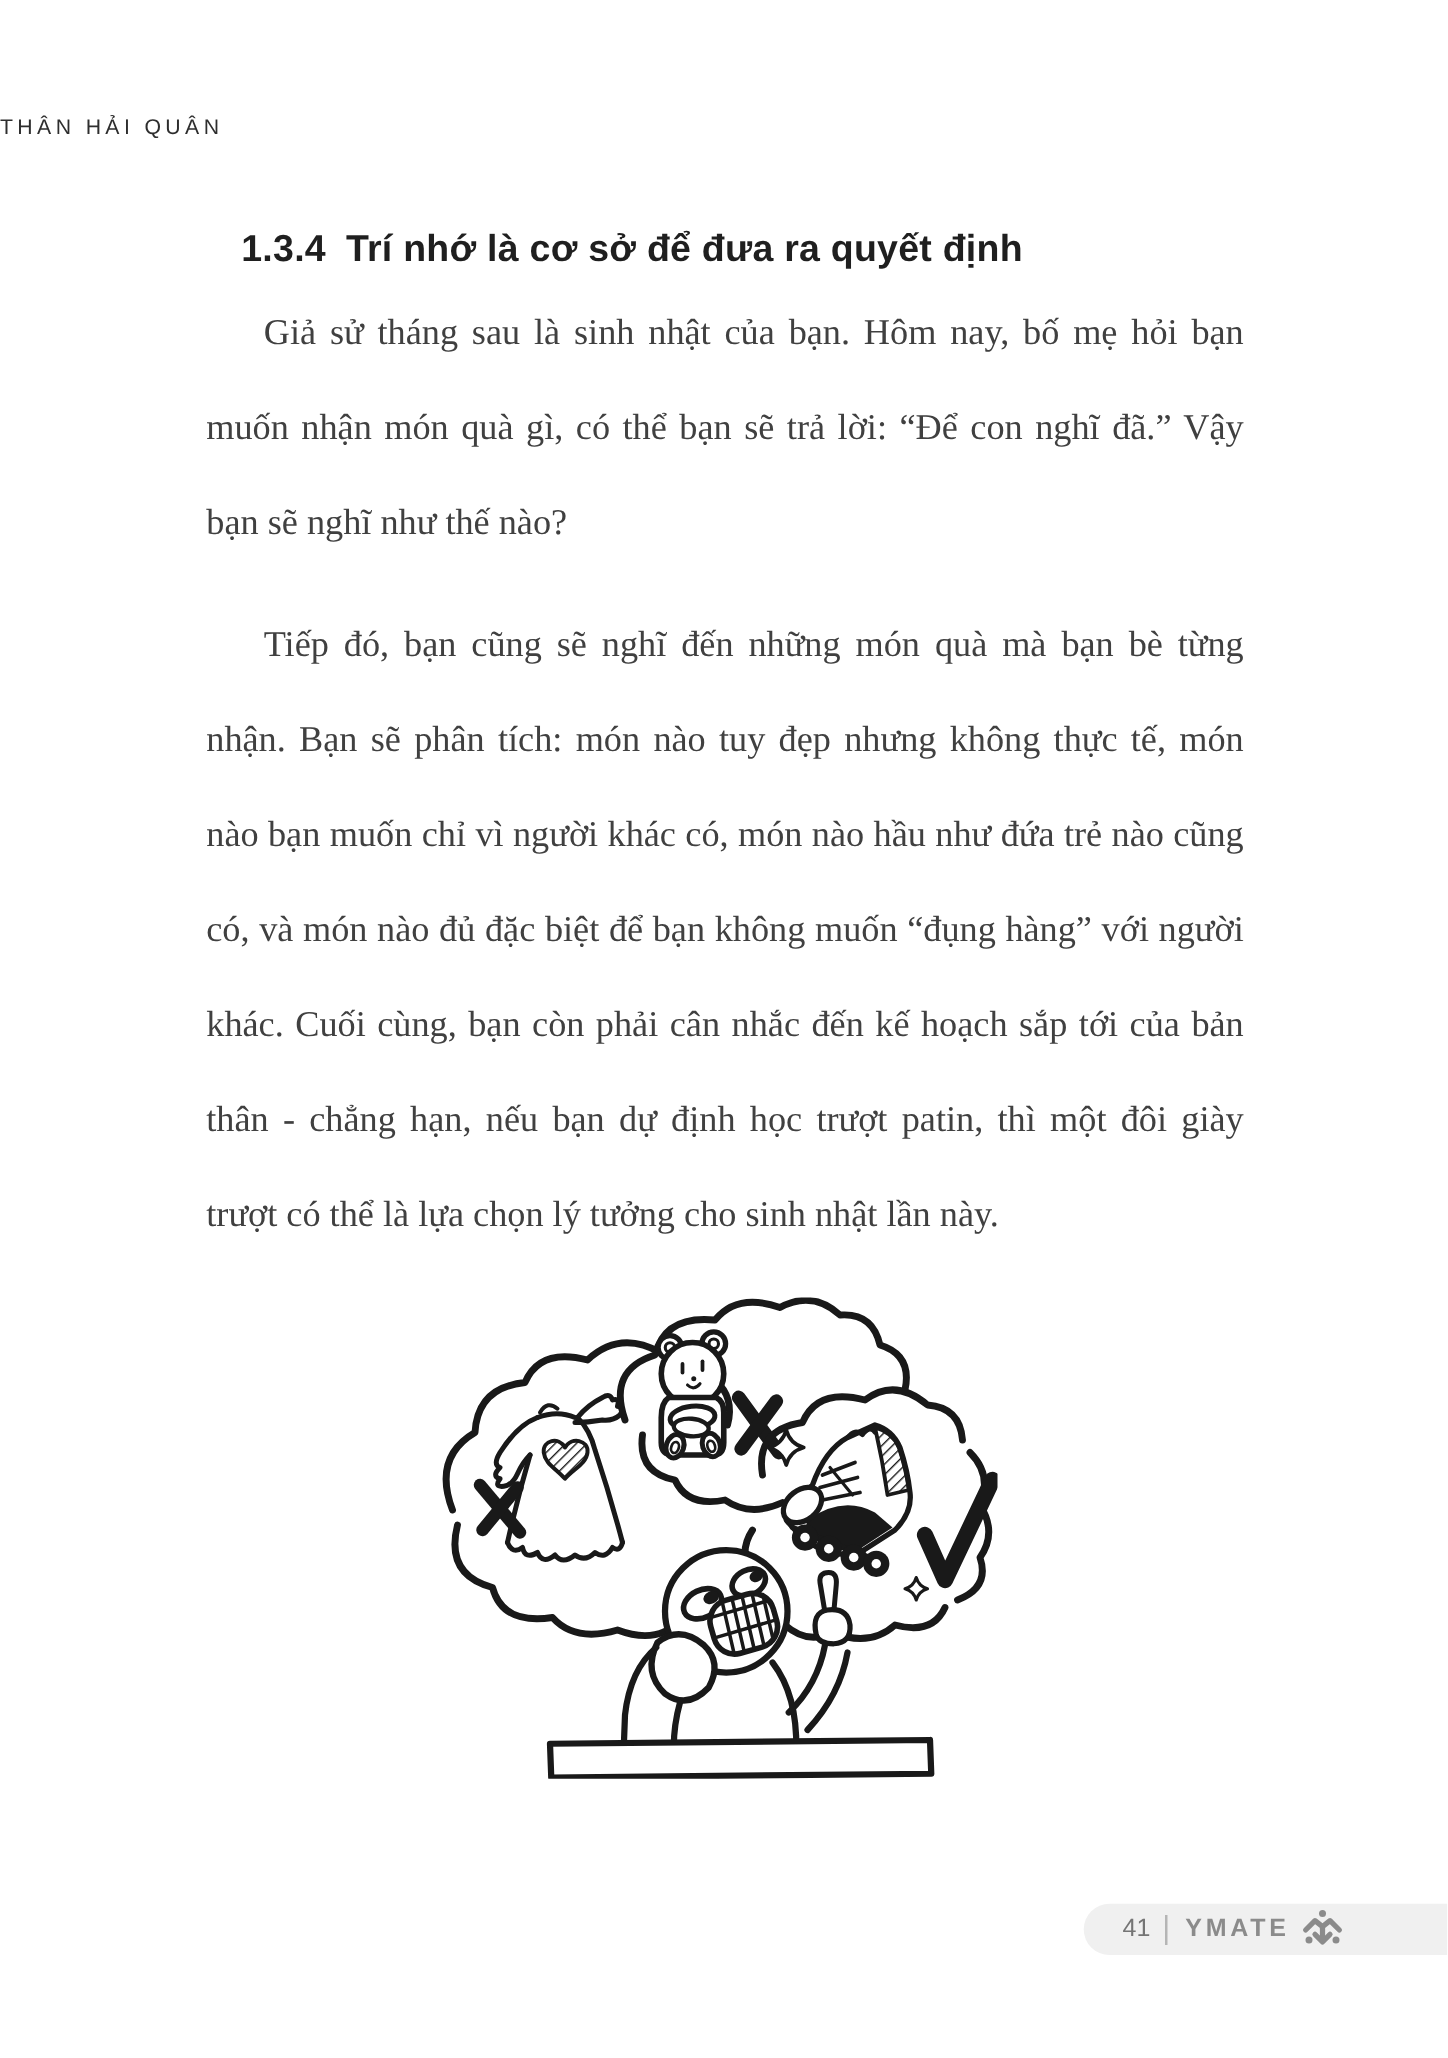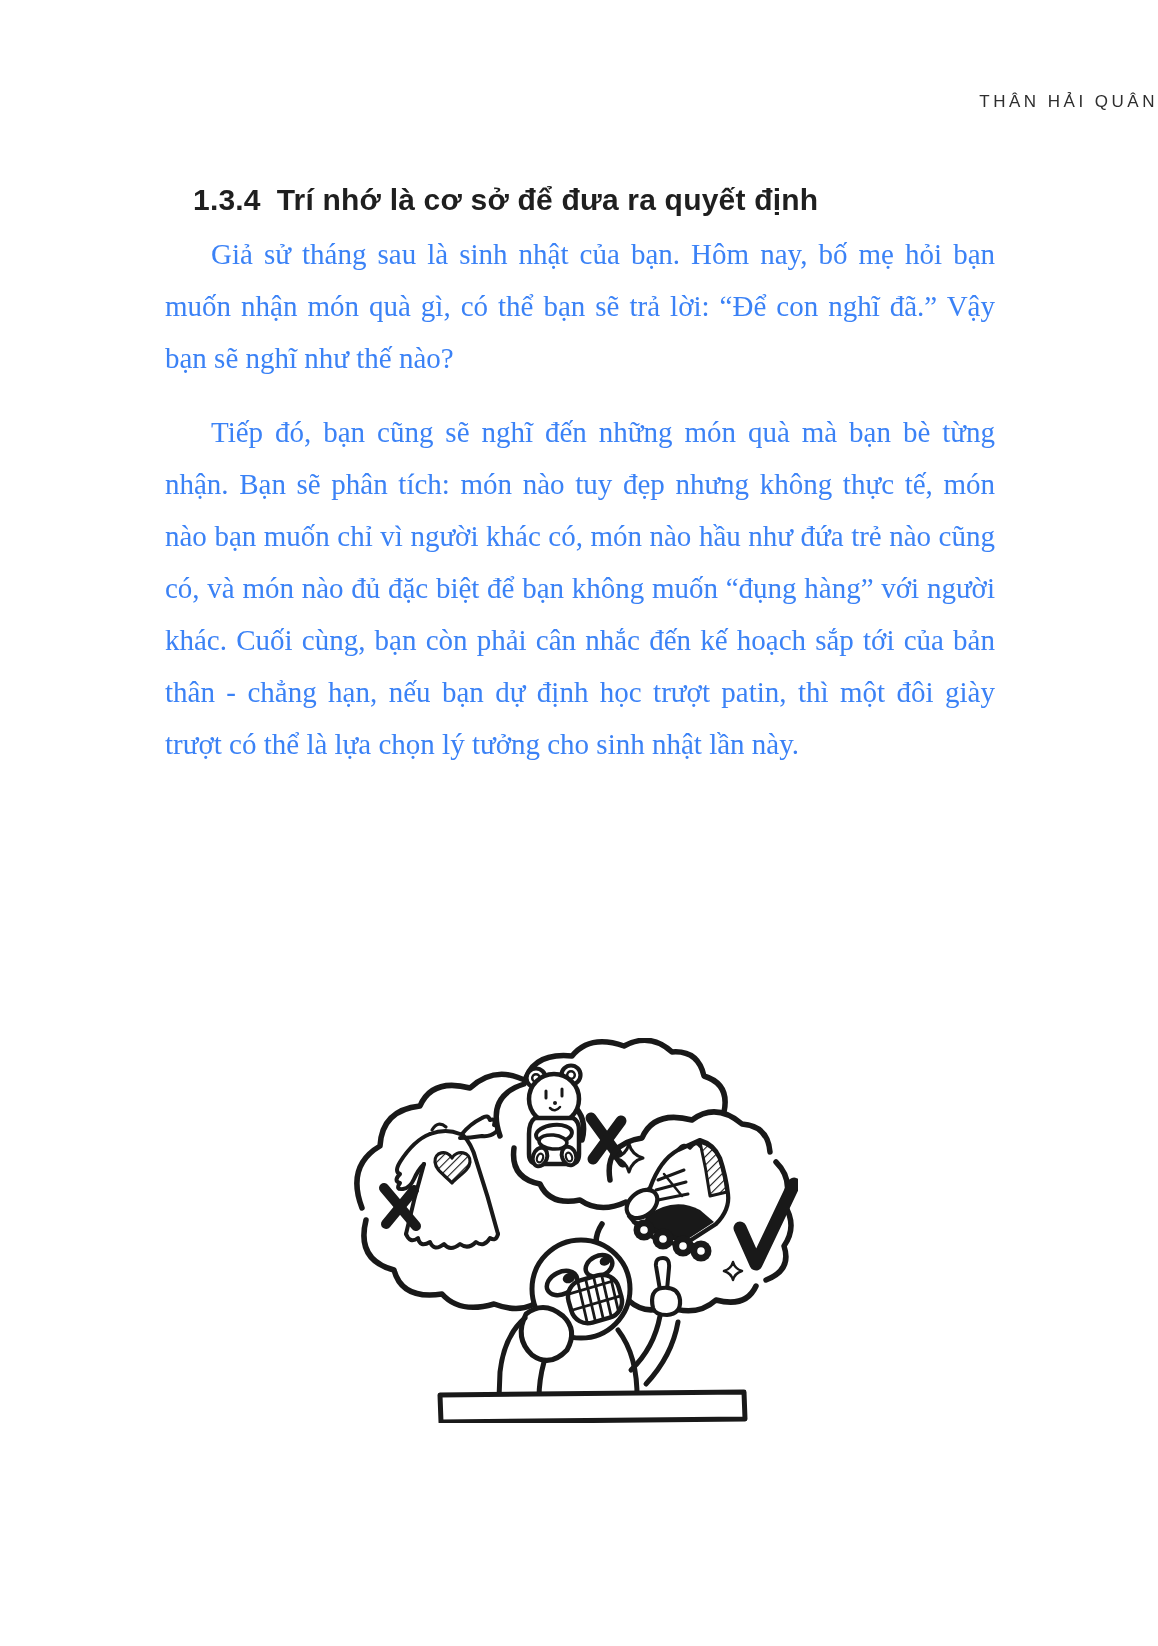--- a/index.html
+++ b/index.html
@@ -2,33 +2,33 @@
 <html lang="vi"><head>
 <meta charset="utf-8">
 <style>
   html,body { margin:0; padding:0; background:#ffffff; }
   .page {
     position:relative; width:1158px; height:1646px; background:#ffffff;
     overflow:hidden; font-family:"Liberation Serif", serif;
   }
   .running-header {
     position:absolute; top:92px; left:0; width:100%;
-    text-align:right; font-family:"Liberation Sans", sans-serif;
+    text-align:left; font-family:"Liberation Sans", sans-serif;
     font-size:17px; letter-spacing:3.5px; color:#2e2e2e; font-weight:400;
   }
   .section-heading {
     position:absolute; top:183px; left:193px; margin:0;
     font-family:"Liberation Sans", sans-serif;
     font-size:30px; font-weight:700; color:#1f1f1f; letter-spacing:0.2px;
     white-space:nowrap;
   }
   .heading-number { margin-right:16px; }
   .body-copy { position:absolute; top:228px; left:165px; width:830px; }
   .para {
-    margin:0; font-size:29px; line-height:52px; color:#3b82f6;
+    margin:0; font-size:29px; line-height:76px; color:#404040;
     text-align:justify; text-indent:46px;
   }
   .para + .para { margin-top:22px; }
   .illustration { position:absolute; left:348px; top:1038px; width:450px; height:385px; }
   .illustration svg { display:block; width:100%; height:100%; }
   .page-footer {
     position:absolute; top:1523px; right:0; width:291px; height:41px;
     background:#f0f0f0; border-radius:21px 0 0 21px;
     display:flex; align-items:center;
     font-family:"Liberation Sans", sans-serif;
@@ -171,14 +171,28 @@
         <path d="M 177 280 Q 156 298 152 334 L 151 360" stroke-width="5"></path>
         <path d="M 196 324 Q 191 342 191 360" stroke-width="5"></path>
       </g>
 
       <g>
         <path d="M 92 357 L 396 354 L 397 381 L 93 384 Z" fill="#fff" stroke-width="5"></path>
       </g>
     </svg>
   </div>
 
+  <div class="page-footer">
+    <span class="page-number">41</span>
+    <span class="footer-divider"></span>
+    <span class="brand-name">YMATE</span>
+    <svg class="brand-logo" width="34" height="34" viewBox="0 0 34 34" fill="none" stroke="#8b8b8b" stroke-linecap="round" stroke-linejoin="round">
+      <circle cx="17" cy="3.8" r="2.8" fill="#8b8b8b" stroke="none"></circle>
+      <circle cx="6.2" cy="25" r="2.8" fill="#8b8b8b" stroke="none"></circle>
+      <circle cx="27.8" cy="25" r="2.8" fill="#8b8b8b" stroke="none"></circle>
+      <path d="M 3.5 17 L 11 9.5 L 16 13.5" stroke-width="4.2"></path>
+      <path d="M 30.5 17 L 23 9.5 L 18 13.5" stroke-width="4.2"></path>
+      <path d="M 11 20.5 L 17 26.5 L 23 20.5" stroke-width="4.2"></path>
+      <path d="M 17 15.5 L 17 25" stroke-width="4.2"></path>
+    </svg>
+  </div>
 
 </div>
 
 </body></html>

